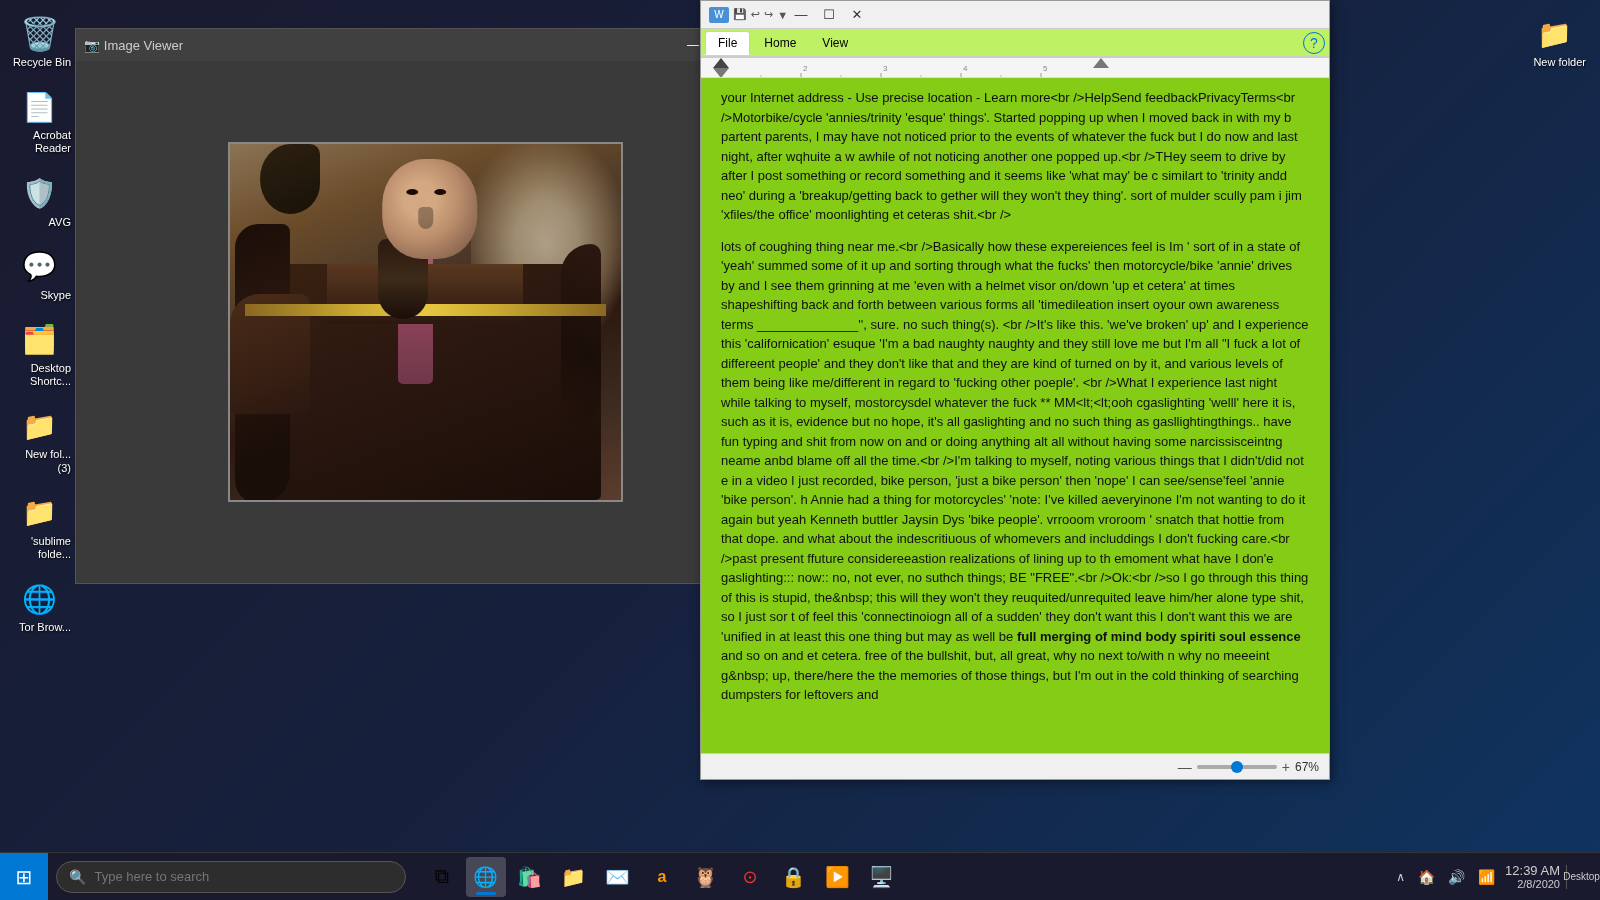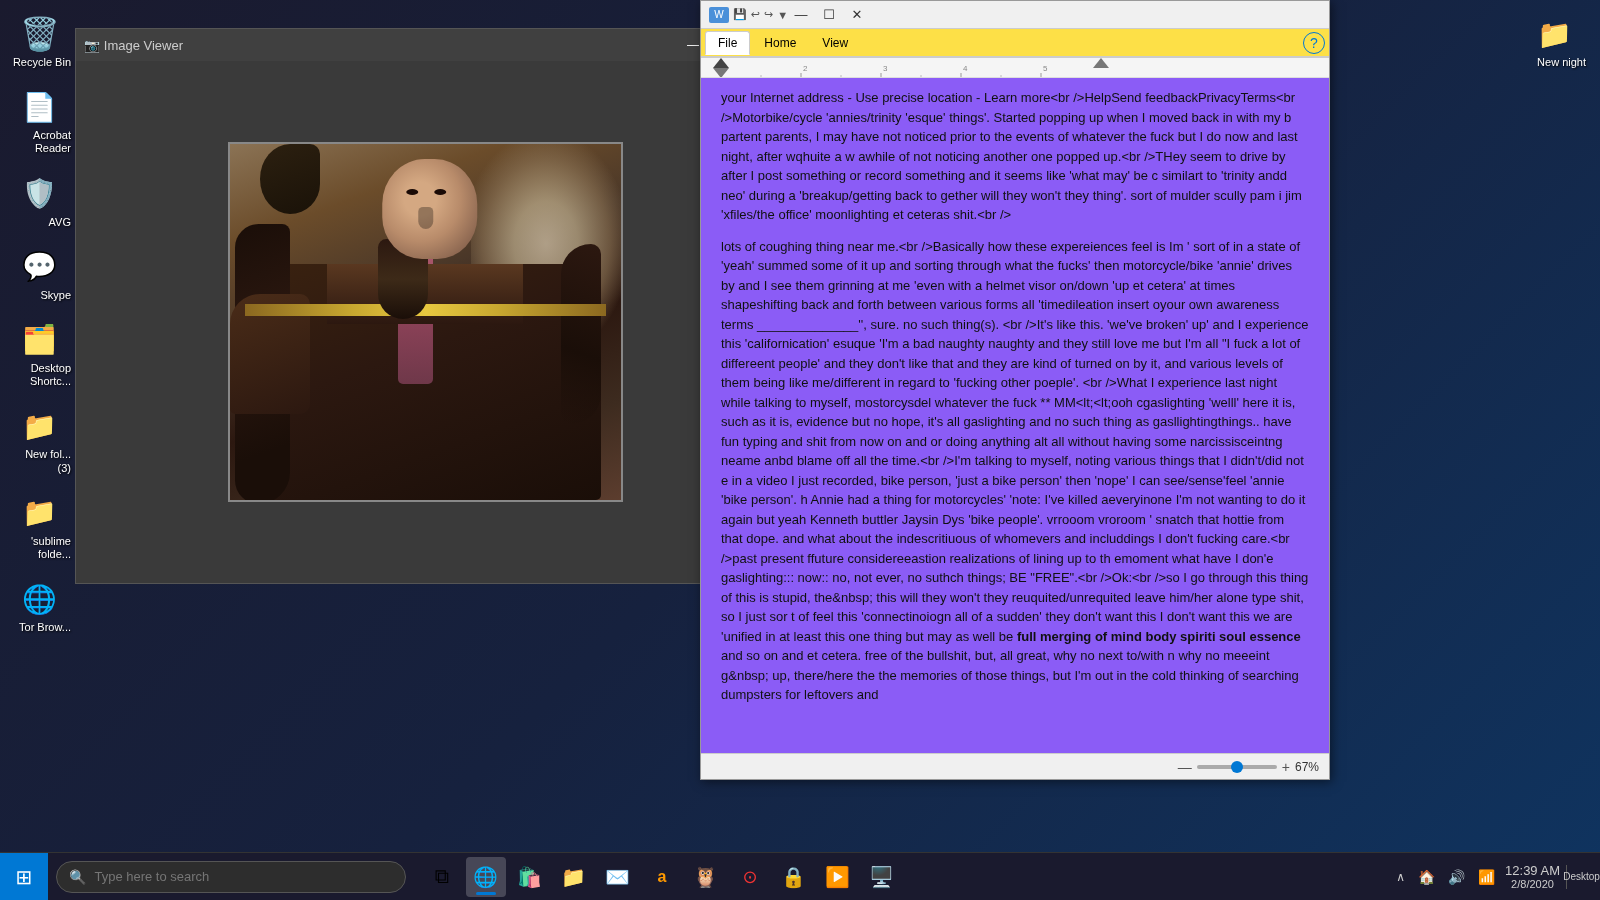--- a/index.html
+++ b/index.html
@@ -198,21 +198,21 @@
       justify-content: center;
       cursor: pointer;
       font-size: 13px;
       color: #333;
       background: transparent;
       border: none;
     }
 
     
     .wordpad-ribbon {
-      background: #fde047;
+      background: #bef264;
       border-bottom: 1px solid #ccc;
       flex-shrink: 0;
     }
 
     .ribbon-tabs {
       display: flex;
       align-items: center;
       height: 28px;
       padding: 0 4px;
       gap: 2px;
@@ -259,21 +259,21 @@
 
     
     .wordpad-content {
       flex: 1;
       overflow-y: auto;
       overflow-x: hidden;
       padding: 10px 20px;
       font-size: 13px;
       line-height: 1.5;
       color: #111;
-      background: #8b5cf6;
+      background: #84cc16;
       position: relative;
     }
 
     .wordpad-content::-webkit-scrollbar {
       width: 12px;
     }
     .wordpad-content::-webkit-scrollbar-track { background: #f0f0f0; }
     .wordpad-content::-webkit-scrollbar-thumb { background: #aaa; border: 2px solid #f0f0f0; }
 
     
@@ -419,21 +419,21 @@
       height: 24px;
       display: flex;
       align-items: center;
       justify-content: center;
       font-size: 14px;
       color: #ccc;
       cursor: pointer;
     }
 
     .clock {
-      text-align: center;
+      text-align: right;
       color: #ccc;
       font-size: 12px;
       cursor: pointer;
     }
 
     .clock .time { font-size: 13px; }
     .clock .date { font-size: 11px; }
 
     .taskbar-overflow {
       color: #ccc;
@@ -496,21 +496,21 @@
       <div class="icon-label">'sublime folde...</div>
     </div>
     <div class="desktop-icon">
       <div class="icon-img">🌐</div>
       <div class="icon-label">Tor Brow...</div>
     </div>
   </div>
 
   <div class="right-icon">
     <div class="icon-img">📁</div>
-    <div class="icon-label">New night</div>
+    <div class="icon-label">New folder</div>
   </div>
 
   <div class="bg-window">
     <div class="bg-window-titlebar">
       <span style="color:#ccc; font-size:13px;">📷 Image Viewer</span>
       <div class="bg-window-controls">
         <button class="win-btn">—</button>
         <button class="win-btn">☐</button>
         <button class="win-btn close">✕</button>
       </div>

